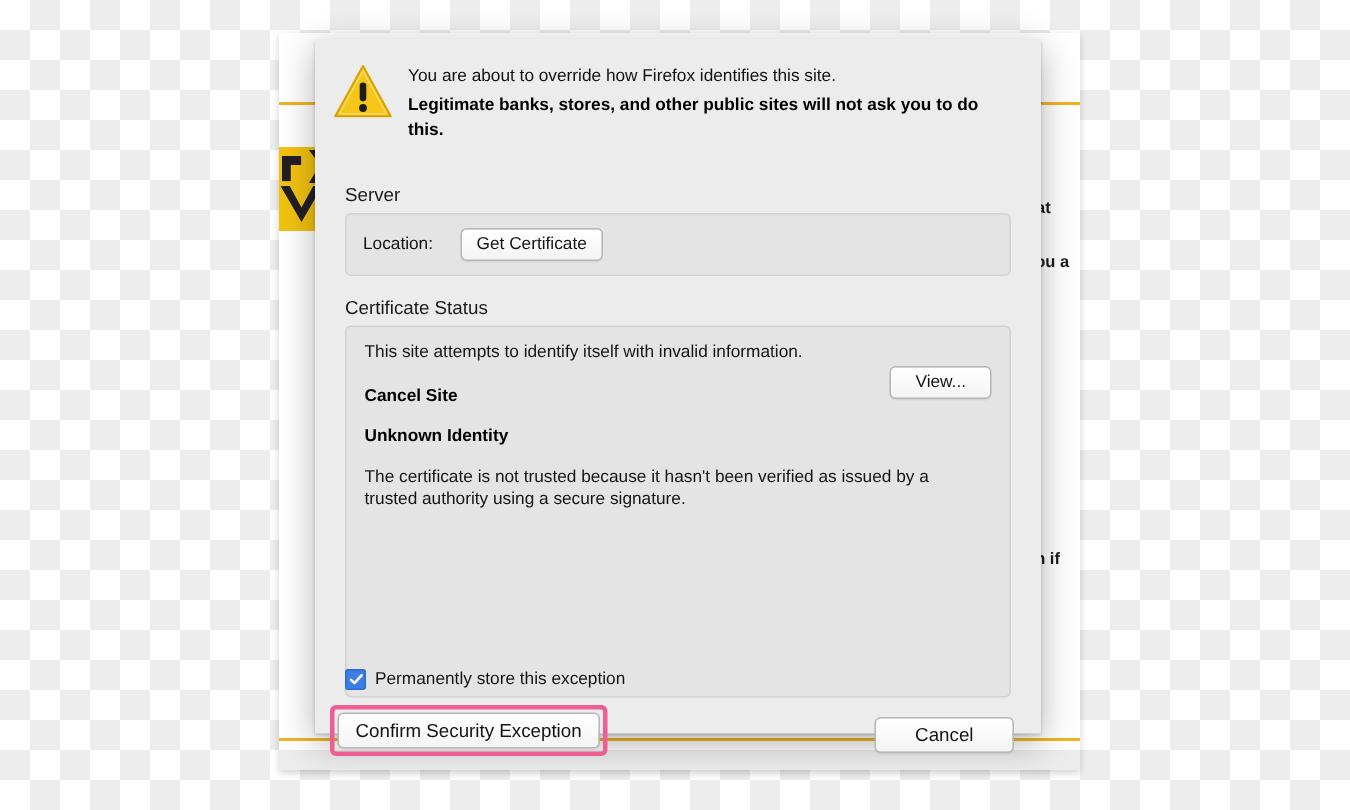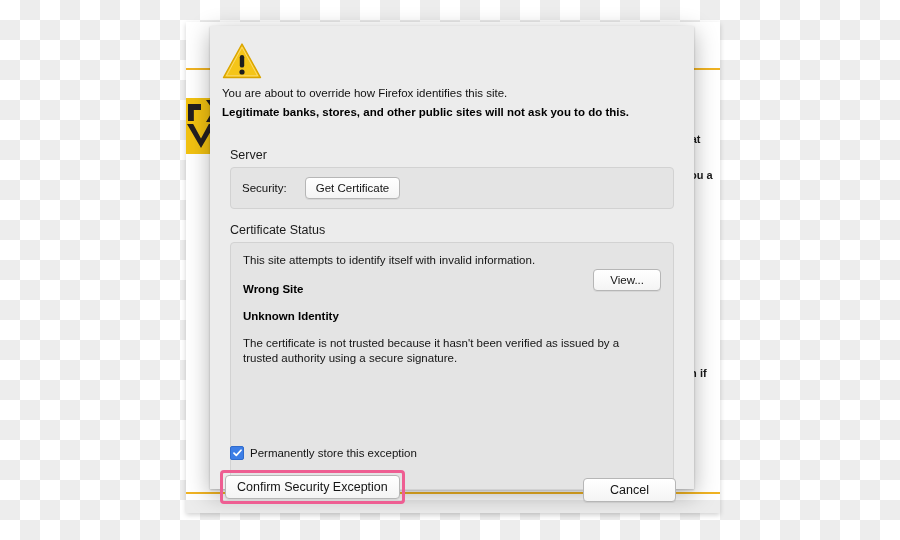--- a/index.html
+++ b/index.html
@@ -111,21 +111,20 @@
     height: 463px;
     background: #ececec;
     box-shadow: 0 6px 22px rgba(0,0,0,0.30), 0 1px 2px rgba(0,0,0,0.22);
   }
 
   
   #dialog-header {
     display: flex;
     align-items: flex-start;
     padding: 12px 16px 0 12px;
-    flex-direction: column;
   }
   #warning-icon {
     flex: 0 0 auto;
     width: 40px;
     height: 38px;
     margin-top: 4px;
     margin-right: 10px;
   }
   #header-text {
     padding-top: 5px;
@@ -326,32 +325,32 @@
       </svg>
       <div id="header-text">
         <div class="hdr-line1">You are about to override how Firefox identifies this site.</div>
         <div class="hdr-line2">Legitimate banks, stores, and other public sites will not ask you to do this.</div>
       </div>
     </div>
 
     <div class="group" id="server-group">
       <div class="group-title">Server</div>
       <div class="group-box" id="server-box">
-        <span class="field-label">Security:</span>
+        <span class="field-label">Location:</span>
         <button class="btn" id="get-cert-btn">Get Certificate</button>
       </div>
     </div>
 
     <div class="group" id="certstatus-group">
       <div class="group-title">Certificate Status</div>
       <div class="group-box" id="certstatus-box">
         <div class="body-text">This site attempts to identify itself with invalid information.</div>
         <button class="btn" id="view-btn">View...</button>
 
-        <div class="sub-head">Wrong Site</div>
+        <div class="sub-head">Cancel Site</div>
 
         <div class="sub-head">Unknown Identity</div>
         <div class="body-text para">The certificate is not trusted because it hasn't been verified as issued by a trusted authority using a secure signature.</div>
       </div>
     </div>
 
     <div id="checkbox-row">
       <span id="checkbox-box">
         <svg width="9" height="8" viewBox="0 0 9 8">
           <path d="M1 4.2 L3.3 6.4 L8 1.2" fill="none" stroke="#ffffff" stroke-width="1.7" stroke-linecap="round" stroke-linejoin="round"></path>

